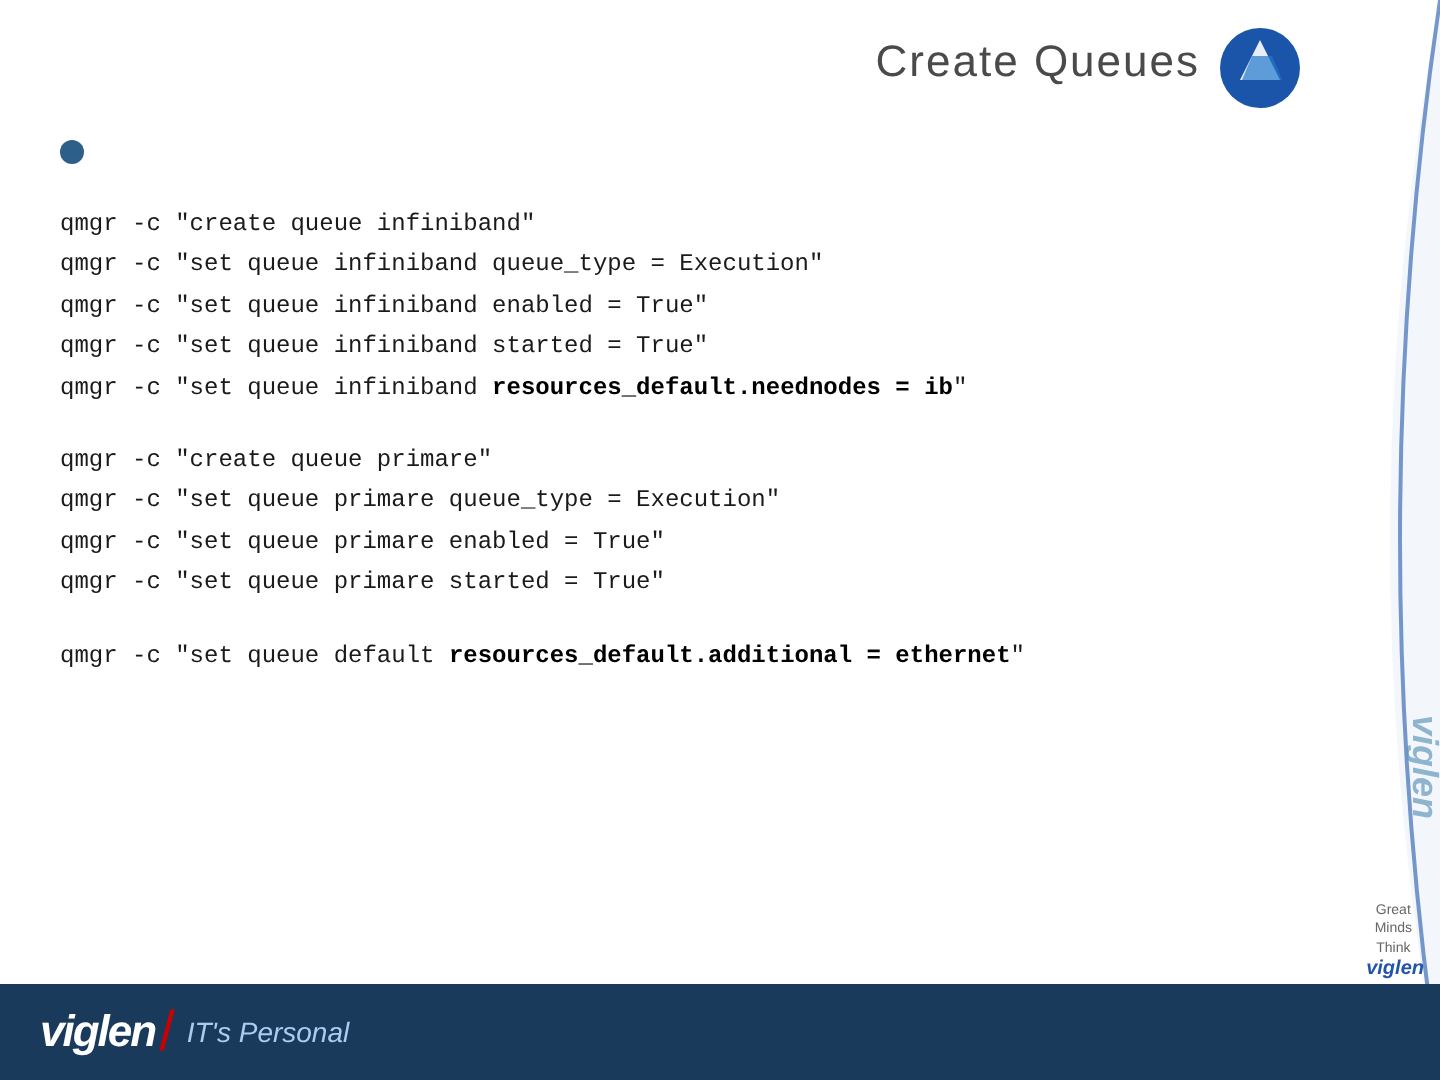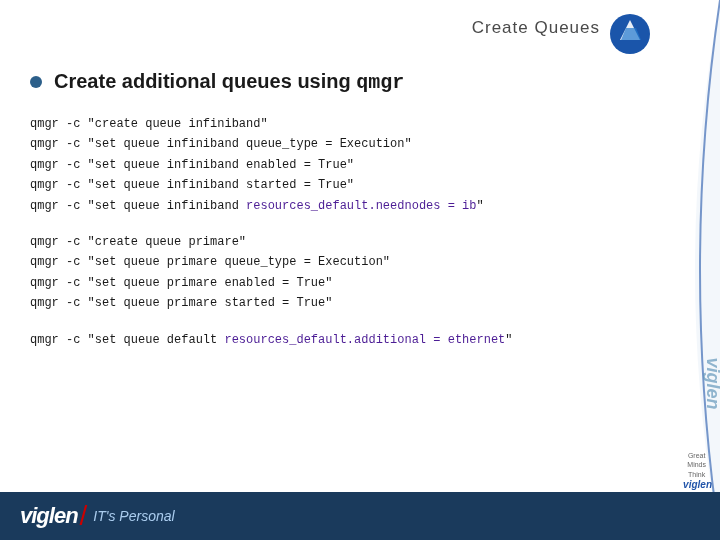--- a/index.html
+++ b/index.html
@@ -42,21 +42,21 @@
     .logo-circle {
       width: 44px;
       height: 44px;
     }
 
     
     .slide-title {
       position: absolute;
       top: 18px;
       right: 120px;
-      font-size: 17px;
+      font-size: 22px;
       color: #4a4a4a;
       font-weight: normal;
       letter-spacing: 1px;
     }
 
     
     .content {
       position: absolute;
       top: 70px;
       left: 30px;
@@ -103,22 +103,22 @@
     .code-line {
       display: block;
       white-space: pre;
     }
 
     .cmd {
       color: #1a1a1a;
     }
 
     .highlight-red {
-      color: #4c1d95;
-      font-weight: normal;
+      color: #000000;
+      font-weight: bold;
     }
 
     
     .bottom-bar {
       position: absolute;
       bottom: 0;
       left: 0;
       right: 0;
       height: 48px;
       background: #1a3a5c;
@@ -211,23 +211,20 @@
 </div>
 
 <div class="slide-title">
   <span>Create  Queues</span>
 </div>
 
 <div class="content">
 
   <div class="bullet-section">
     <div class="bullet-dot"></div>
-    <div class="bullet-text">
-      <span>Create additional queues using </span><code>qmgr</code>
-    </div>
   </div>
 
   <div class="code-section">
     <span class="code-line cmd">qmgr -c "create queue infiniband"</span>
     <span class="code-line cmd">qmgr -c "set queue infiniband queue_type = Execution"</span>
     <span class="code-line cmd">qmgr -c "set queue infiniband enabled = True"</span>
     <span class="code-line cmd">qmgr -c "set queue infiniband started = True"</span>
     <span class="code-line"><span class="cmd">qmgr -c "set queue infiniband </span><span class="highlight-red">resources_default.neednodes = ib</span><span class="cmd">"</span></span>
   </div>
 

